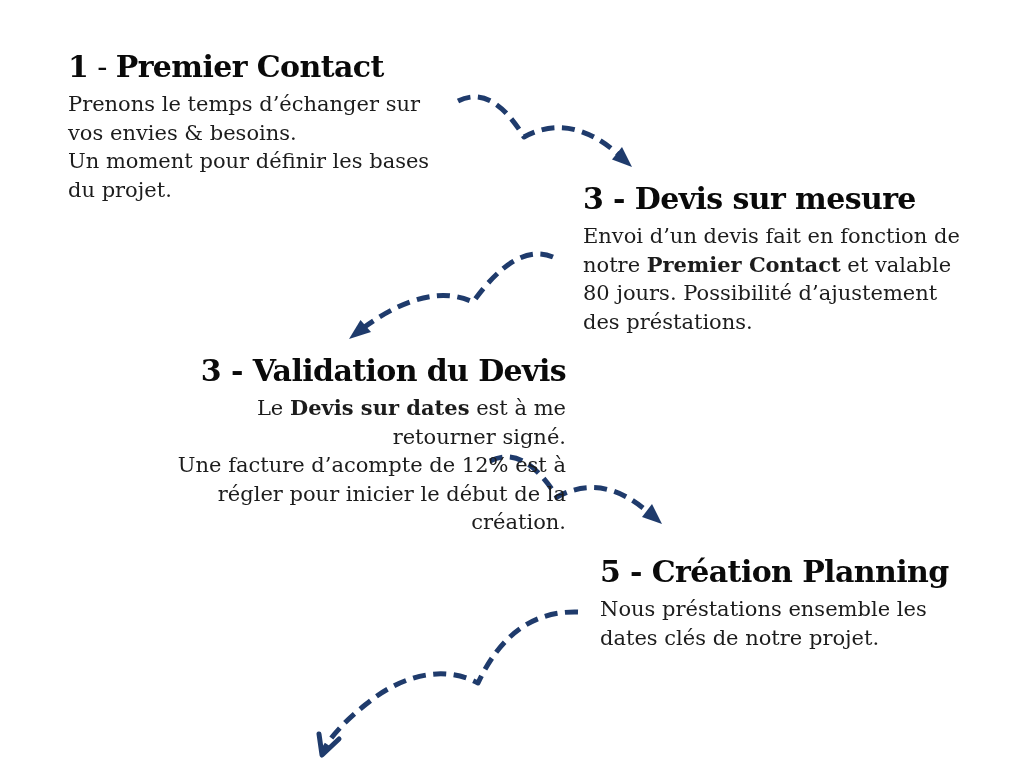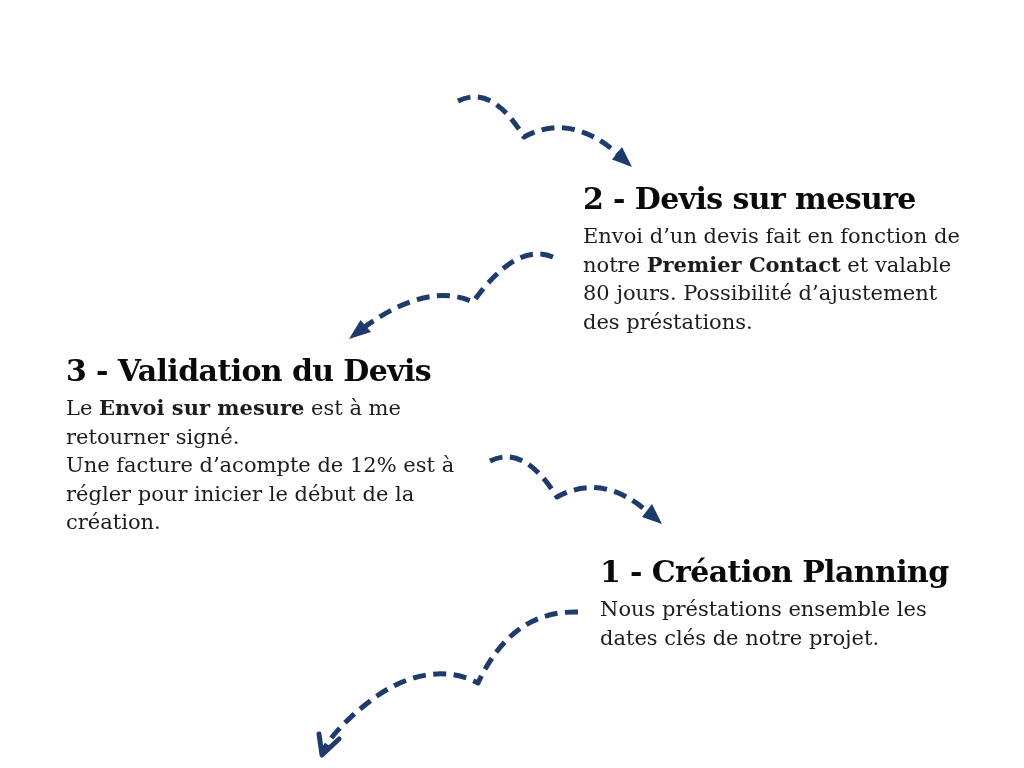--- a/index.html
+++ b/index.html
@@ -34,21 +34,21 @@
     font-family:"DejaVu Serif", serif;
     font-weight:400;
     font-size:21px;
     line-height:28.5px;
     color:var(--body-color);
     white-space:pre-line;
   }
   .step-body strong{font-weight:700;}
   #step1{left:68px;top:47px;width:500px;}
   #step2{left:583px;top:179px;width:440px;}
-  #step3{left:66px;top:351px;width:500px;}
+  #step3{left:66px;top:351px;width:500px;text-align:right;}
   #step4{left:600px;top:552px;width:424px;}
   .arrows-layer{
     position:absolute;left:0;top:0;width:1024px;height:768px;
     pointer-events:none;
   }
   .arrow-path{
     fill:none;
     stroke:var(--arrow-color);
     stroke-width:5;
     stroke-dasharray:13 7.5;
@@ -80,37 +80,44 @@
     <g>
       <path class="arrow-path" d="M490,461 Q524,444 557,497 Q603,472 649,513"></path>
       <path class="arrow-head" d="M662,524 L642,517 L652,504 Z"></path>
     </g>
     <g>
       <path class="arrow-path" d="M578,612 Q512,610 478,683 C442,664 400,676 365,705 Q333,731 323,751"></path>
       <path class="arrow-head-open" d="M339,739 L322,755 L319,734"></path>
     </g>
   </svg>
 
+  <section class="step" id="step1">
+    <h2 class="step-title"><strong>1</strong><span> - </span><strong>Premier Contact</strong></h2>
+    <p class="step-body"><span>Prenons le temps d’échanger sur
+vos envies &amp; besoins.
+Un moment pour définir les bases
+du projet.</span></p>
+  </section>
 
   <section class="step" id="step2">
-    <h2 class="step-title"><strong>2 - Devis sur mesure</strong></h2>
+    <h2 class="step-title"><strong>3 - Devis sur mesure</strong></h2>
     <p class="step-body"><span>Envoi d’un devis fait en fonction de
 notre </span><strong>Premier Contact</strong><span> et valable
 80 jours. Possibilité d’ajustement
 des préstations.</span></p>
   </section>
 
   <section class="step" id="step3">
     <h2 class="step-title"><strong>3 - Validation du Devis</strong></h2>
-    <p class="step-body"><span>Le </span><strong>Envoi sur mesure</strong><span> est à me
+    <p class="step-body"><span>Le </span><strong>Devis sur dates</strong><span> est à me
 retourner signé.
 Une facture d’acompte de 12% est à
 régler pour inicier le début de la
 création.</span></p>
   </section>
 
   <section class="step" id="step4">
-    <h2 class="step-title"><strong>1 - Création Planning</strong></h2>
+    <h2 class="step-title"><strong>5 - Création Planning</strong></h2>
     <p class="step-body"><span>Nous préstations ensemble les
 dates clés de notre projet.</span></p>
   </section>
 
 </div>
 
 </body></html>

